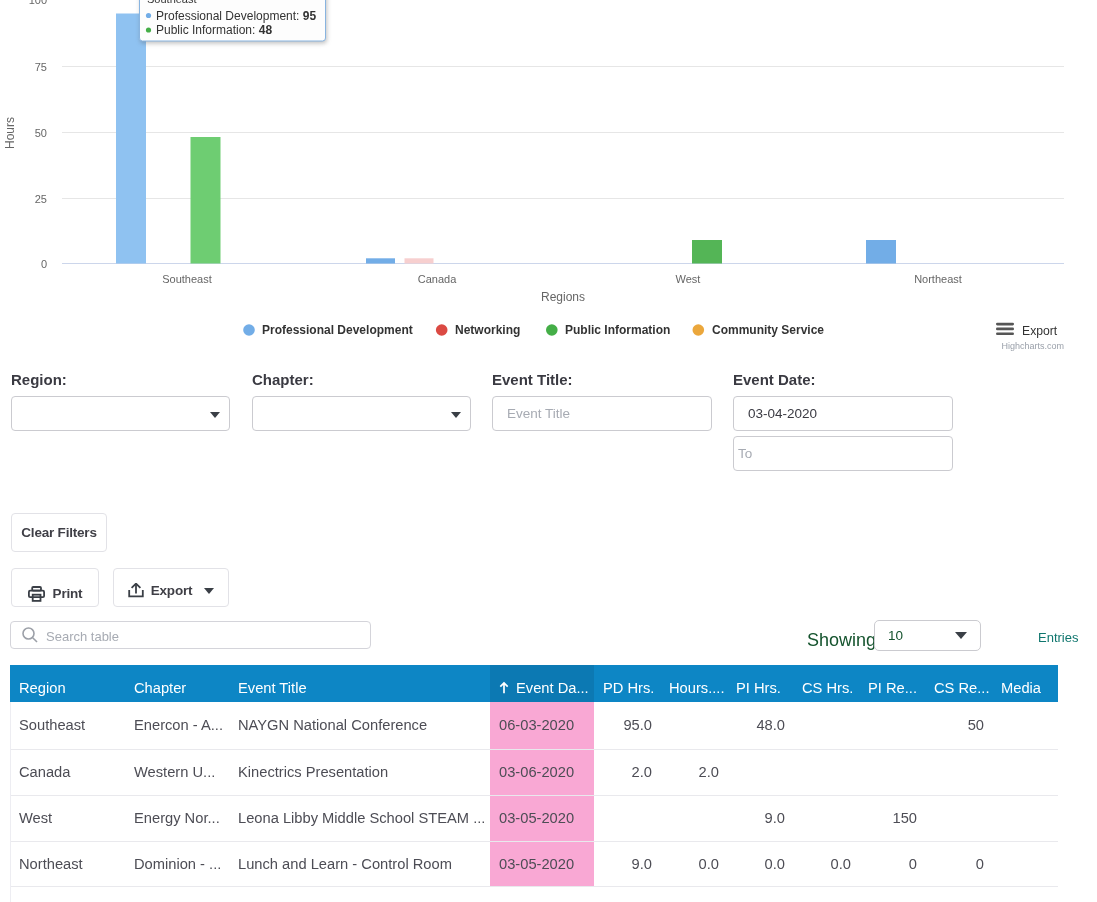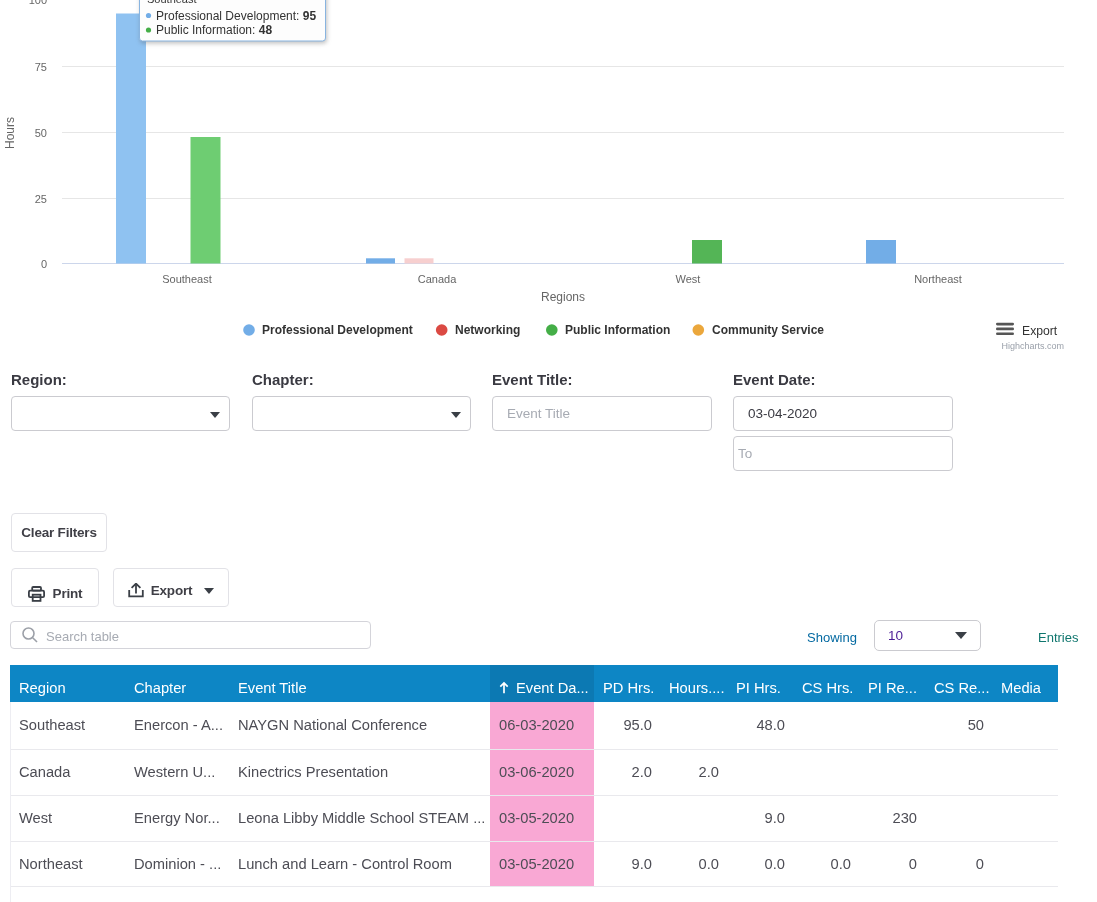--- a/index.html
+++ b/index.html
@@ -127,23 +127,23 @@
   Export
   <div style="width:0;height:0;border-left:5.5px solid transparent;border-right:5.5px solid transparent;border-top:6.5px solid #3a3f46;margin-left:12px;margin-top:1px"></div>
 </div>
 
 <div class="fbox" style="left:10px;top:621px;width:361px;height:28px;border-color:#d4d4da"></div>
 <svg class="abs" style="left:21px;top:626px" width="18" height="18" viewBox="0 0 18 18">
   <circle cx="7.5" cy="7.5" r="5.5" fill="none" stroke="#9ca0a8" stroke-width="1.6"></circle>
   <line x1="11.7" y1="11.7" x2="16" y2="16" stroke="#9ca0a8" stroke-width="1.6"></line>
 </svg>
 <div class="abs ph" style="left:46px;top:629px;font-size:13px">Search table</div>
-<div class="abs" style="left:807px;top:630px;font-size:13px;color:#0369a1">Showing</div>
+<div class="abs" style="left:807px;top:630px;font-size:18px;color:#14532d">Showing</div>
 <div class="fbox" style="left:874px;top:620px;width:107px;height:31px;border-radius:5px"></div>
-<div class="abs" style="left:888px;top:628px;font-size:13.5px;color:#4c1d95">10</div>
+<div class="abs" style="left:888px;top:628px;font-size:13.5px;color:#14532d">10</div>
 <div class="caret" style="left:955px;top:632px;border-left-width:6.5px;border-right-width:6.5px;border-top-width:7.5px"></div>
 <div class="abs" style="left:1038px;top:630px;font-size:13px;color:#0f766e">Entries</div>
 
 <table id="tbl">
   <colgroup>
     <col style="width:115px">
       <col style="width:104px">
       <col style="width:261px">
       <col style="width:104px">
     <col style="width:66px">
@@ -198,21 +198,21 @@
   </tr>
   <tr>
     <td>West</td>
         <td>Energy Nor...</td>
         <td>Leona Libby Middle School STEAM ...</td>
     <td class="sorted">03-05-2020</td>
     <td class="num"></td>
         <td class="num"></td>
         <td class="num">9.0</td>
         <td class="num"></td>
-    <td class="num">230</td>
+    <td class="num">150</td>
         <td class="num"></td>
         <td></td>
   </tr>
   <tr class="r4">
     <td>Northeast</td>
         <td>Dominion - ...</td>
         <td>Lunch and Learn - Control Room</td>
     <td class="sorted">03-05-2020</td>
     <td class="num">9.0</td>
         <td class="num">0.0</td>

